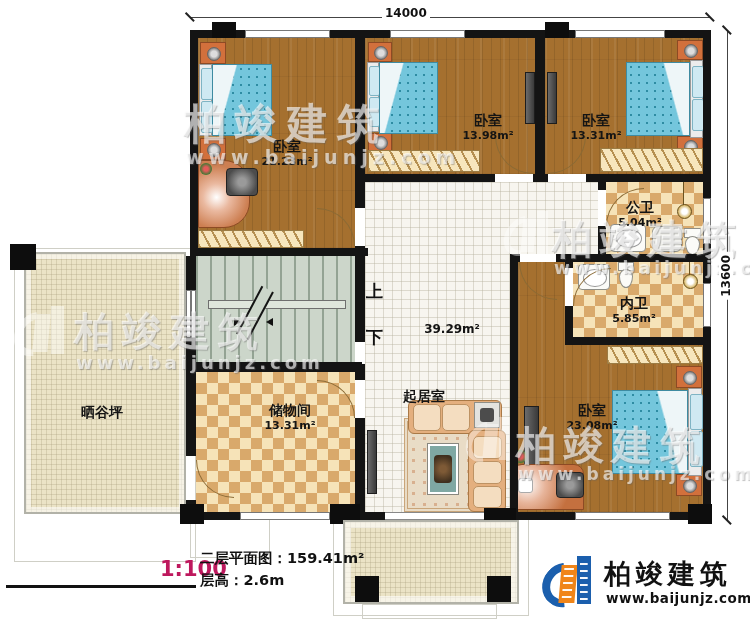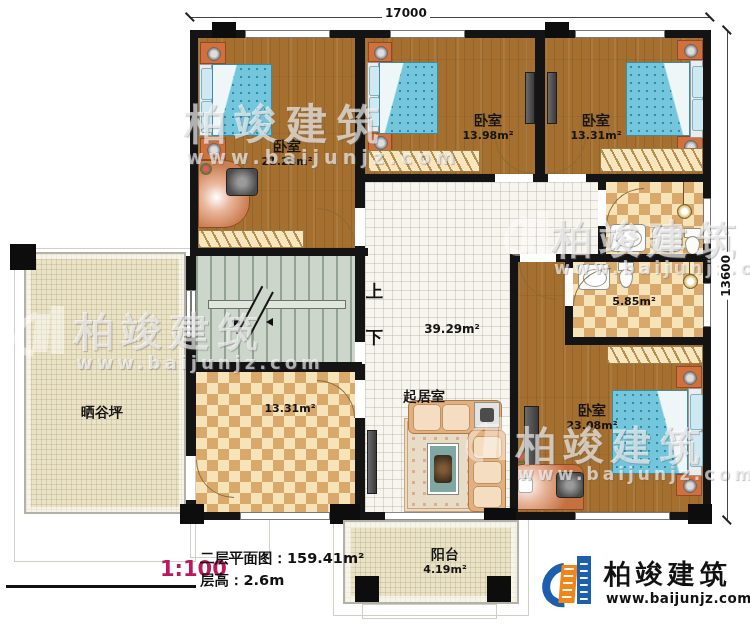--- a/index.html
+++ b/index.html
@@ -224,37 +224,39 @@
     <span class="rarea">21.23m²</span>
   </div>
   <div class="e rlabel" style="left:428px;top:112px;width:120px;">
     <span class="rname">卧室</span>
     <span class="rarea">13.98m²</span>
   </div>
   <div class="e rlabel" style="left:536px;top:112px;width:120px;">
     <span class="rname">卧室</span>
     <span class="rarea">13.31m²</span>
   </div>
+  <div class="e rlabel" style="left:580px;top:199px;width:120px;">
+    <span class="rname">公卫</span>
+    <span class="rarea">5.04m²</span>
+  </div>
   <div class="e rlabel" style="left:574px;top:295px;width:120px;">
+    <span class="rname">内卫</span>
     <span class="rarea">5.85m²</span>
   </div>
   <div class="e rlabel" style="left:532px;top:402px;width:120px;">
     <span class="rname">卧室</span>
     <span class="rarea">23.08m²</span>
   </div>
   <div class="e rlabel" style="left:412px;top:322px;width:80px;font-size:12px;">39.29m²</div>
   <div class="e rlabel rname" style="left:384px;top:388px;width:80px;">起居室</div>
   <div class="e rlabel" style="left:230px;top:402px;width:120px;">
+    <span class="rname">储物间</span>
     <span class="rarea">13.31m²</span>
   </div>
   <div class="e rlabel rname" style="left:52px;top:404px;width:100px;">晒谷坪</div>
-  <div class="e rlabel" style="left:405px;top:546px;width:80px;">
-    <span class="rname">阳台</span>
-    <span class="rarea">4.19m²</span>
-  </div>
   <div class="e" style="left:366px;top:280px;font-size:17px;font-weight:bold;color:#111;">上</div>
   <div class="e" style="left:366px;top:326px;font-size:17px;font-weight:bold;color:#111;">下</div>
 
   <div class="e" style="left:128px;top:92px;width:52px;height:66px;opacity:.55;">
     <div class="e" style="left:0;top:10px;width:38px;height:48px;border-radius:50%;border:7px solid rgba(255,255,255,.8);border-top-color:transparent;border-right-color:transparent;transform:rotate(40deg);box-sizing:border-box;"></div>
     <div class="e" style="left:18px;top:14px;width:15px;height:38px;background:rgba(255,255,255,.8);transform:skewX(-5deg);"></div>
     <div class="e" style="left:35px;top:6px;width:13px;height:48px;background:rgba(255,255,255,.8);"></div>
   </div>
   <div class="e wmtxt" style="left:184px;top:96px;font-size:42px;letter-spacing:9px;">柏竣建筑</div>
   <div class="e wmtxt" style="left:186px;top:146px;font-size:19px;letter-spacing:5px;">www.baijunjz.com</div>
@@ -279,21 +281,21 @@
     <div class="e" style="left:0;top:8px;width:34px;height:44px;border-radius:50%;border:6px solid rgba(255,255,255,.8);border-top-color:transparent;border-right-color:transparent;transform:rotate(40deg);box-sizing:border-box;"></div>
     <div class="e" style="left:16px;top:12px;width:13px;height:34px;background:rgba(255,255,255,.8);transform:skewX(-5deg);"></div>
     <div class="e" style="left:31px;top:5px;width:11px;height:43px;background:rgba(255,255,255,.8);"></div>
   </div>
   <div class="e wmtxt" style="left:516px;top:418px;font-size:40px;letter-spacing:8px;">柏竣建筑</div>
   <div class="e wmtxt" style="left:518px;top:464px;font-size:17px;letter-spacing:4px;">www.baijunjz.com</div>
 
   <div class="e dline" style="left:190px;top:17px;width:520px;height:1px;"></div>
   <div class="e tick" style="left:184px;top:16px;"></div>
   <div class="e tick" style="left:704px;top:16px;"></div>
-  <div class="e dimtxt" style="left:382px;top:6px;">17000</div>
+  <div class="e dimtxt" style="left:382px;top:6px;">14000</div>
   <div class="e dline" style="left:727px;top:30px;width:1px;height:490px;"></div>
   <div class="e tick" style="left:721px;top:29px;"></div>
   <div class="e tick" style="left:721px;top:519px;"></div>
   <div class="e dimtxt" style="left:719px;top:252px;writing-mode:vertical-rl;transform:rotate(180deg);padding:3px 0;">13600</div>
 
   <div class="e" style="left:160px;top:557px;font-size:21px;font-weight:bold;color:#be185d;">1:100</div>
   <div class="e" style="left:6px;top:585px;width:190px;height:3px;background:#111;"></div>
   <div class="e" style="left:200px;top:549px;font-size:14.5px;font-weight:bold;color:#111;">
     <span>二层平面图：</span><span>159.41m²</span>
   </div>

